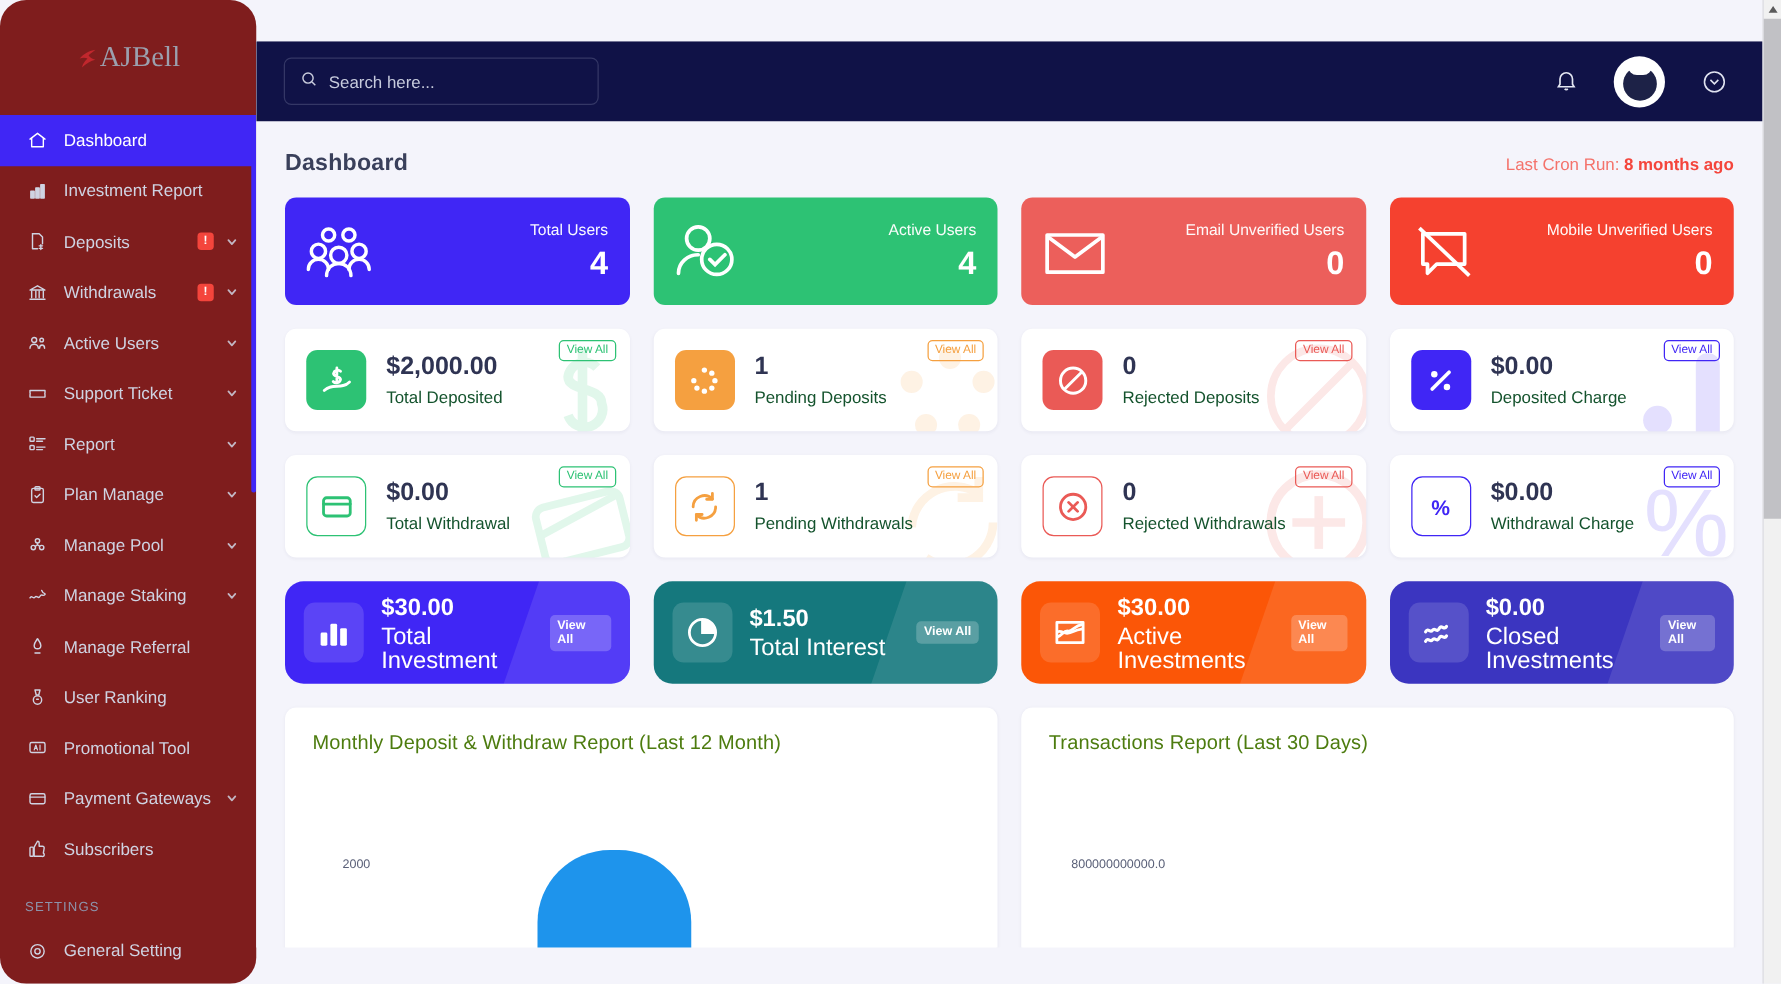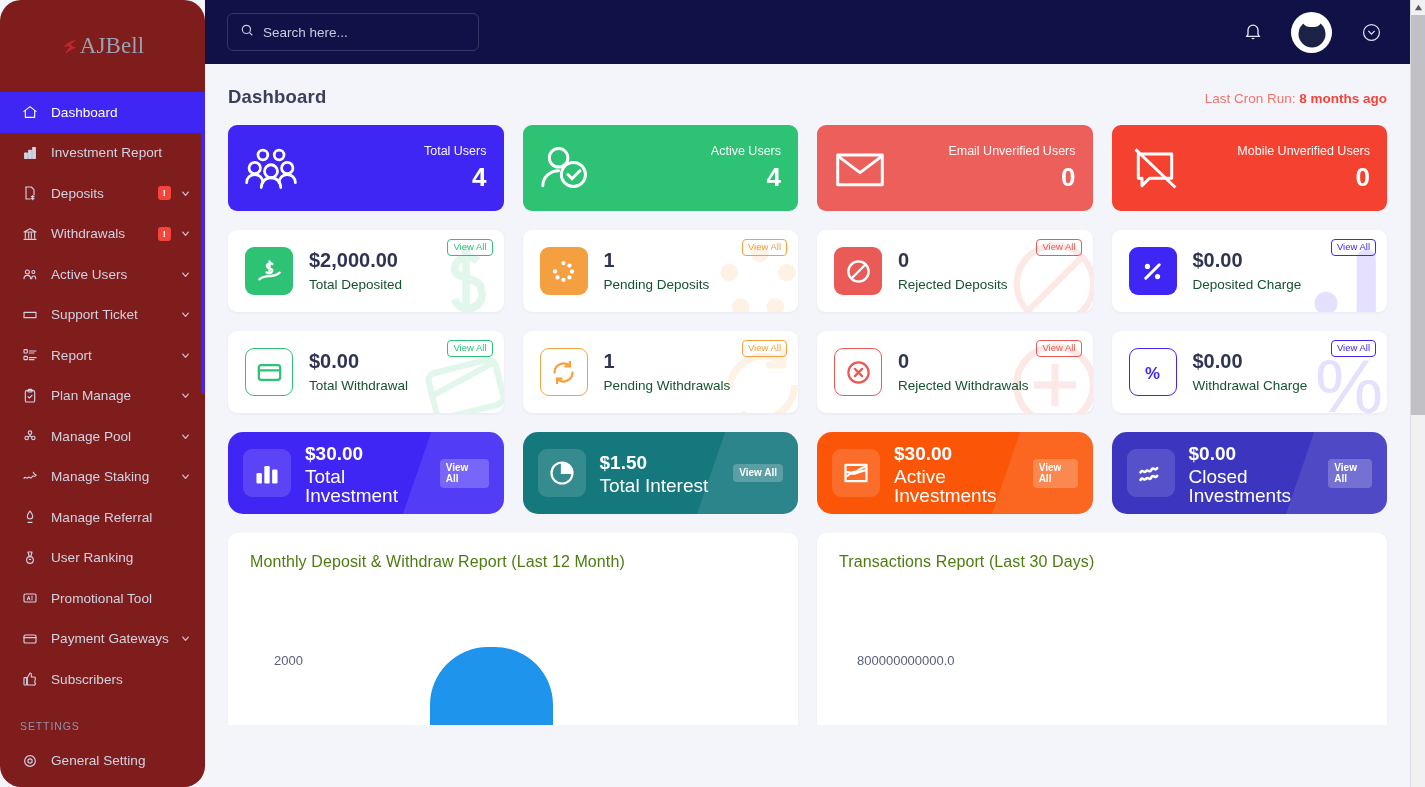--- a/index.html
+++ b/index.html
@@ -55,21 +55,21 @@
   .sb-track {
     position: absolute; right: 0; top: 94px; width: 4px; bottom: 0;
     background: transparent;
   }
   .sb-thumb {
     position: absolute; right: 0; top: 94px; width: 4px; height: 300px;
     background: #4026f5; border-radius: 2px;
   }
 
   
-  .main { flex: 1 1 auto; height: 725px; position: relative; background: #f4f4fb; overflow: hidden; }
+  .main { flex: 1 1 auto; height: 725px; position: relative; background: #f4f4fb; overflow: hidden; margin-top: 33px; }
 
   .topbar {
     height: 64px; background: #101247;
     display: flex; align-items: center; padding: 0 44px 0 22px;
   }
   .search-box {
     width: 252px; height: 38px; border: 1px solid #343766; border-radius: 6px;
     display: flex; align-items: center; padding: 0 12px; gap: 9px;
   }
   .search-box svg { width: 14px; height: 14px; color: #c9ccdd; }
@@ -171,21 +171,21 @@
 
   
   .charts { display: grid; grid-template-columns: 1fr 1fr; gap: 19px; }
   .chart-card {
     background: #fff; border-radius: 9px; height: 230px; padding: 20px 22px 0;
     box-shadow: 0 1px 3px rgba(40,45,90,.055); overflow: hidden; position: relative;
   }
   .chart-title { font-size: 16px; color: #4d7c0f; letter-spacing: .1px; }
   .plot { position: relative; margin-top: 18px; height: 180px; }
   .ytick {
-    position: absolute; font-size: 13px; color: #5a6078;
+    position: absolute; font-size: 10px; color: #5a6078;
     font-family: "Liberation Sans", sans-serif; white-space: nowrap;
   }
   .bar {
     position: absolute; background: #1e94ec;
     border-radius: 58px 58px 0 0;
   }
   .dot {
     position: absolute; width: 3px; height: 3px; border-radius: 50%;
     background: #1e94ec;
   }

